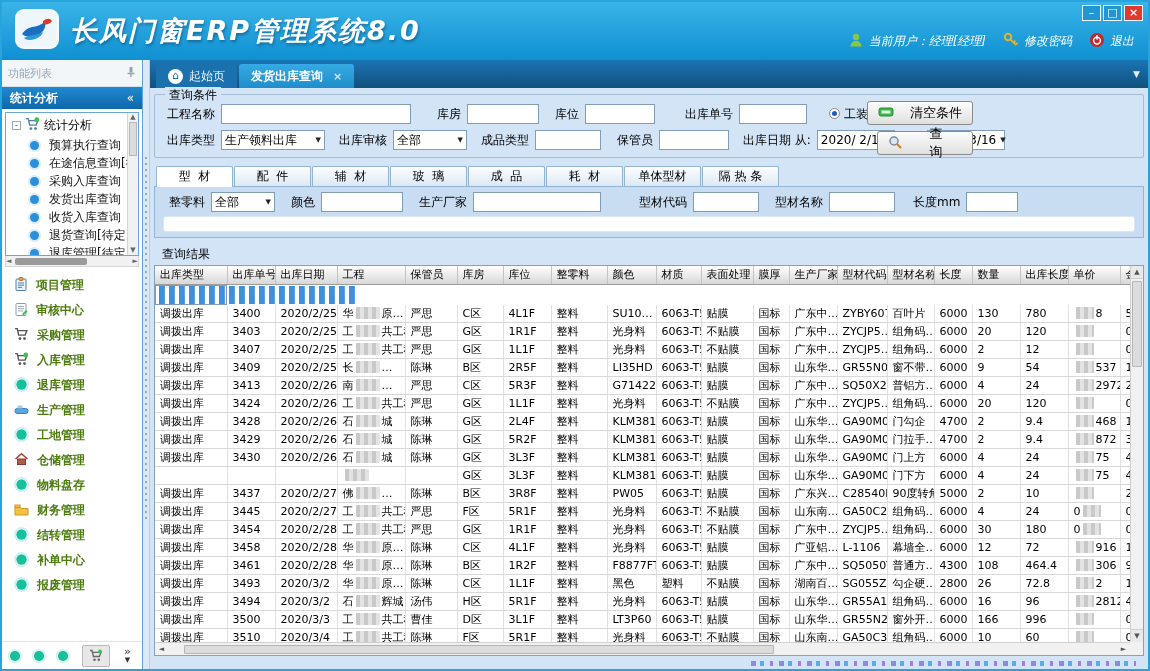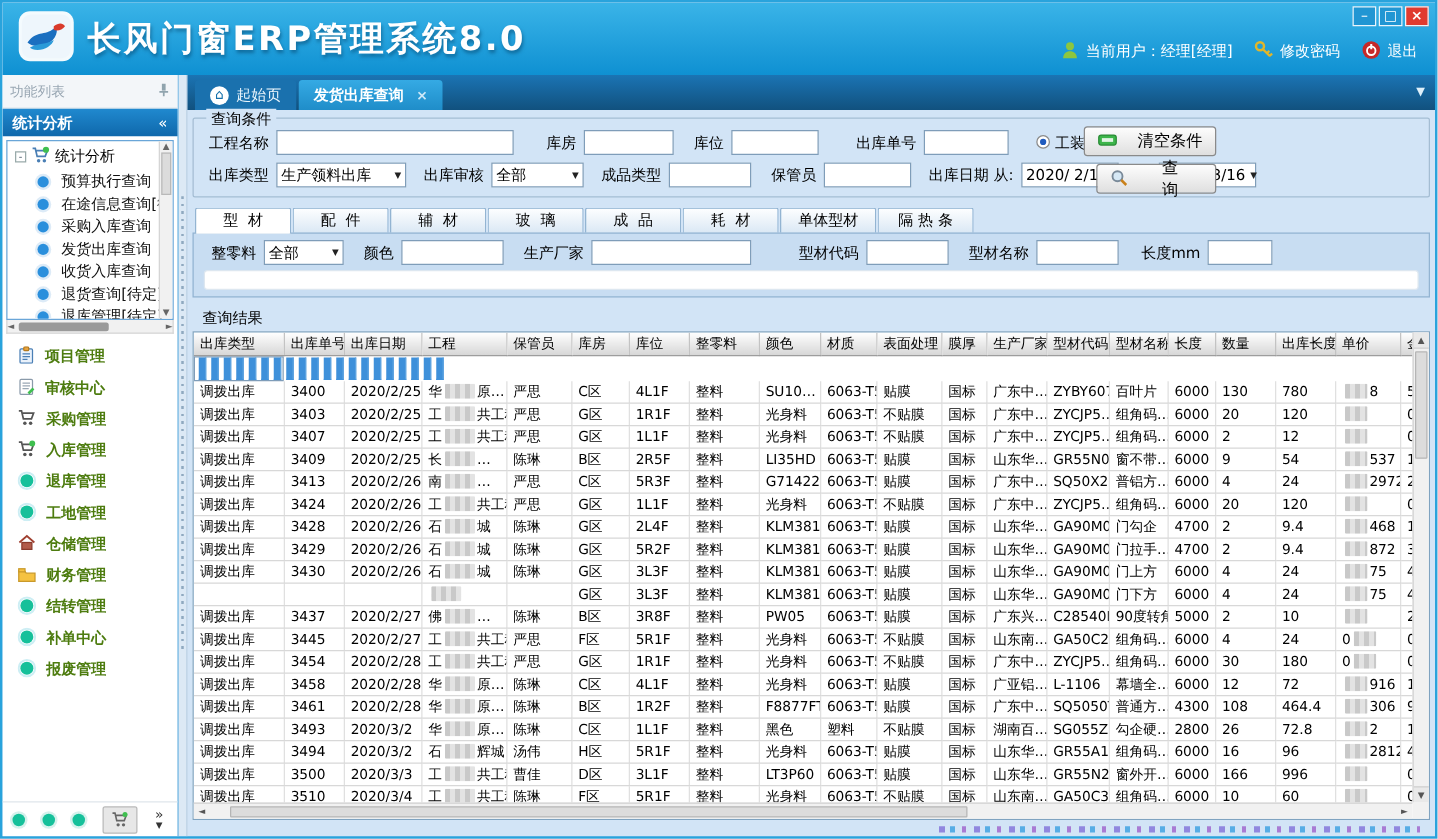--- a/index.html
+++ b/index.html
@@ -1,20 +1,20 @@
 <!DOCTYPE html>
 <html><head>
 <meta charset="utf-8">
 <style>
   * { margin:0; padding:0; box-sizing:border-box; }
   body { font-family:"DejaVu Sans","Liberation Sans",sans-serif; background:#9db6c8; }
   .window { width:1150px; height:671px; border:2px solid #29a3dc; background:#d2e4f6; position:relative; overflow:hidden; display:flex; flex-direction:column; }
 
   
-  .titlebar { height:58px; background:linear-gradient(#3ab4e8,#0f90d2); display:flex; align-items:center; position:relative; flex:0 0 auto; }
+  .titlebar { height:58px; background:linear-gradient(#3ab4e8,#0f90d2); display:flex; align-items:center; position:relative; flex:0 0 auto;font-style:italic; }
   .logo { margin-left:12px; }
   .apptitle { color:#fff; font-size:27px; font-weight:bold; letter-spacing:2px; margin-left:10px; text-shadow:1px 2px 3px rgba(5,70,110,.55); }
   .winctrls { position:absolute; top:3px; right:5px; display:flex; gap:2px; }
   .wbtn { width:19px; height:16px; font-size:11px; line-height:14px; text-align:center; color:#fff; background:#2196d3; border:1px solid #eaf5fc; cursor:default; }
   .wbtn.close { background:#e03a2f; font-weight:bold; }
   .userbar { position:absolute; right:14px; top:30px; display:flex; align-items:center; gap:7px; color:#fff; font-size:12px; }
   .userbar .seg { display:flex; align-items:center; gap:5px; margin-left:10px; }
 
   
   .appbody { flex:1; display:flex; min-height:0; }
@@ -246,32 +246,46 @@
             <span>入库管理</span>
           </div>
           <div class="menuitem">
             <span><svg width="15" height="15">
                 <circle cx="7.5" cy="7.5" r="5.2" fill="#16c09a"></circle>
                 <circle cx="7.5" cy="7.5" r="6.6" fill="none" stroke="#cdeef4" stroke-width="1.6"></circle>
               </svg></span>
             <span>退库管理</span>
           </div>
           <div class="menuitem">
+            <span><svg width="15" height="14">
+                <rect x="1" y="6.5" width="13" height="5" rx="2.2" fill="#5aa7e0" stroke="#3a7fb8"></rect>
+                <rect x="3.5" y="3.5" width="5" height="3" fill="#a7cdea"></rect>
+              </svg></span>
+            <span>生产管理</span>
+          </div>
+          <div class="menuitem">
             <span><svg width="15" height="15">
                 <circle cx="7.5" cy="7.5" r="5.2" fill="#16c09a"></circle>
                 <circle cx="7.5" cy="7.5" r="6.6" fill="none" stroke="#cdeef4" stroke-width="1.6"></circle>
               </svg></span>
             <span>工地管理</span>
           </div>
           <div class="menuitem">
             <span><svg width="15" height="14">
                 <path d="M1.5 7l6-5.2L13.5 7" fill="none" stroke="#a04030" stroke-width="1.4"></path>
                 <rect x="3.5" y="7" width="8" height="5.5" fill="#b25b4a" stroke="#8a3a2c"></rect>
               </svg></span>
             <span>仓储管理</span>
+          </div>
+          <div class="menuitem">
+            <span><svg width="15" height="15">
+                <circle cx="7.5" cy="7.5" r="5.2" fill="#16c09a"></circle>
+                <circle cx="7.5" cy="7.5" r="6.6" fill="none" stroke="#cdeef4" stroke-width="1.6"></circle>
+              </svg></span>
+            <span>物料盘存</span>
           </div>
           <div class="menuitem">
             <span><svg width="15" height="13">
                 <path d="M1 3.5h4.5L7 5.5h7v6.5H1z" fill="#f5c242" stroke="#c9992a"></path>
                 <rect x="1" y="2" width="5" height="2.5" fill="#f5c242" stroke="#c9992a"></rect>
               </svg></span>
             <span>财务管理</span>
           </div>
           <div class="menuitem">
             <span><svg width="15" height="15">

